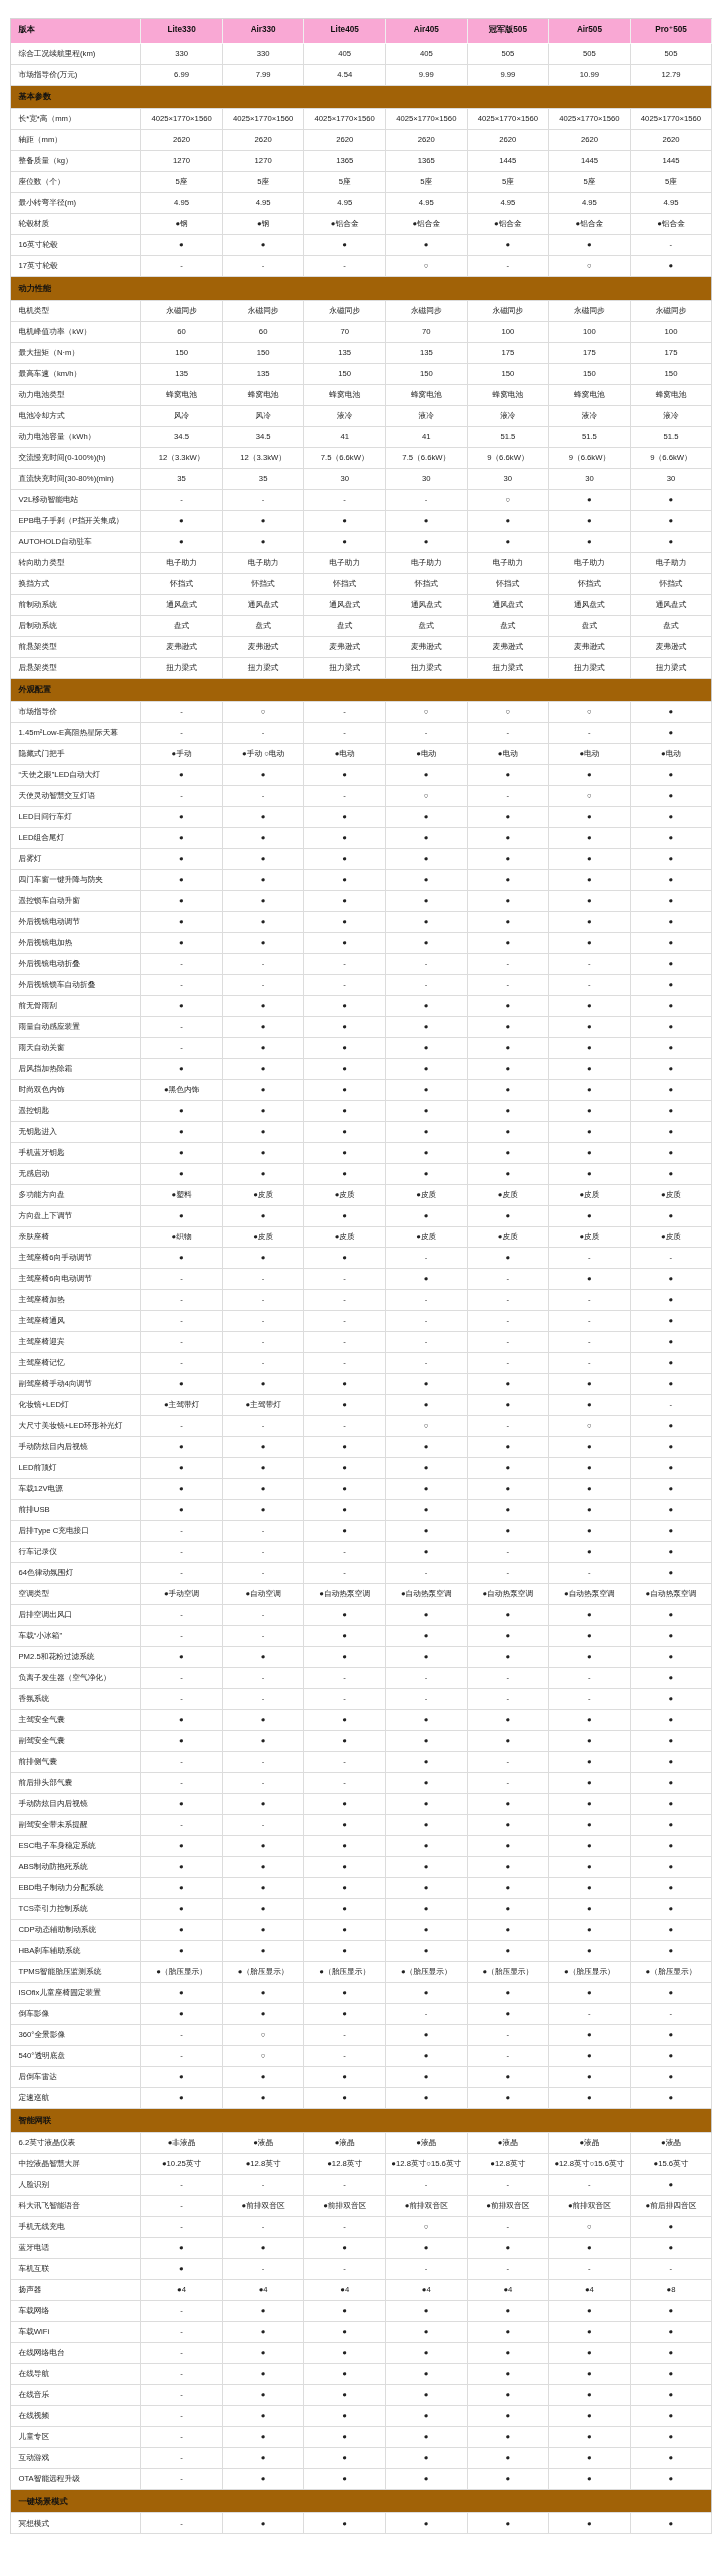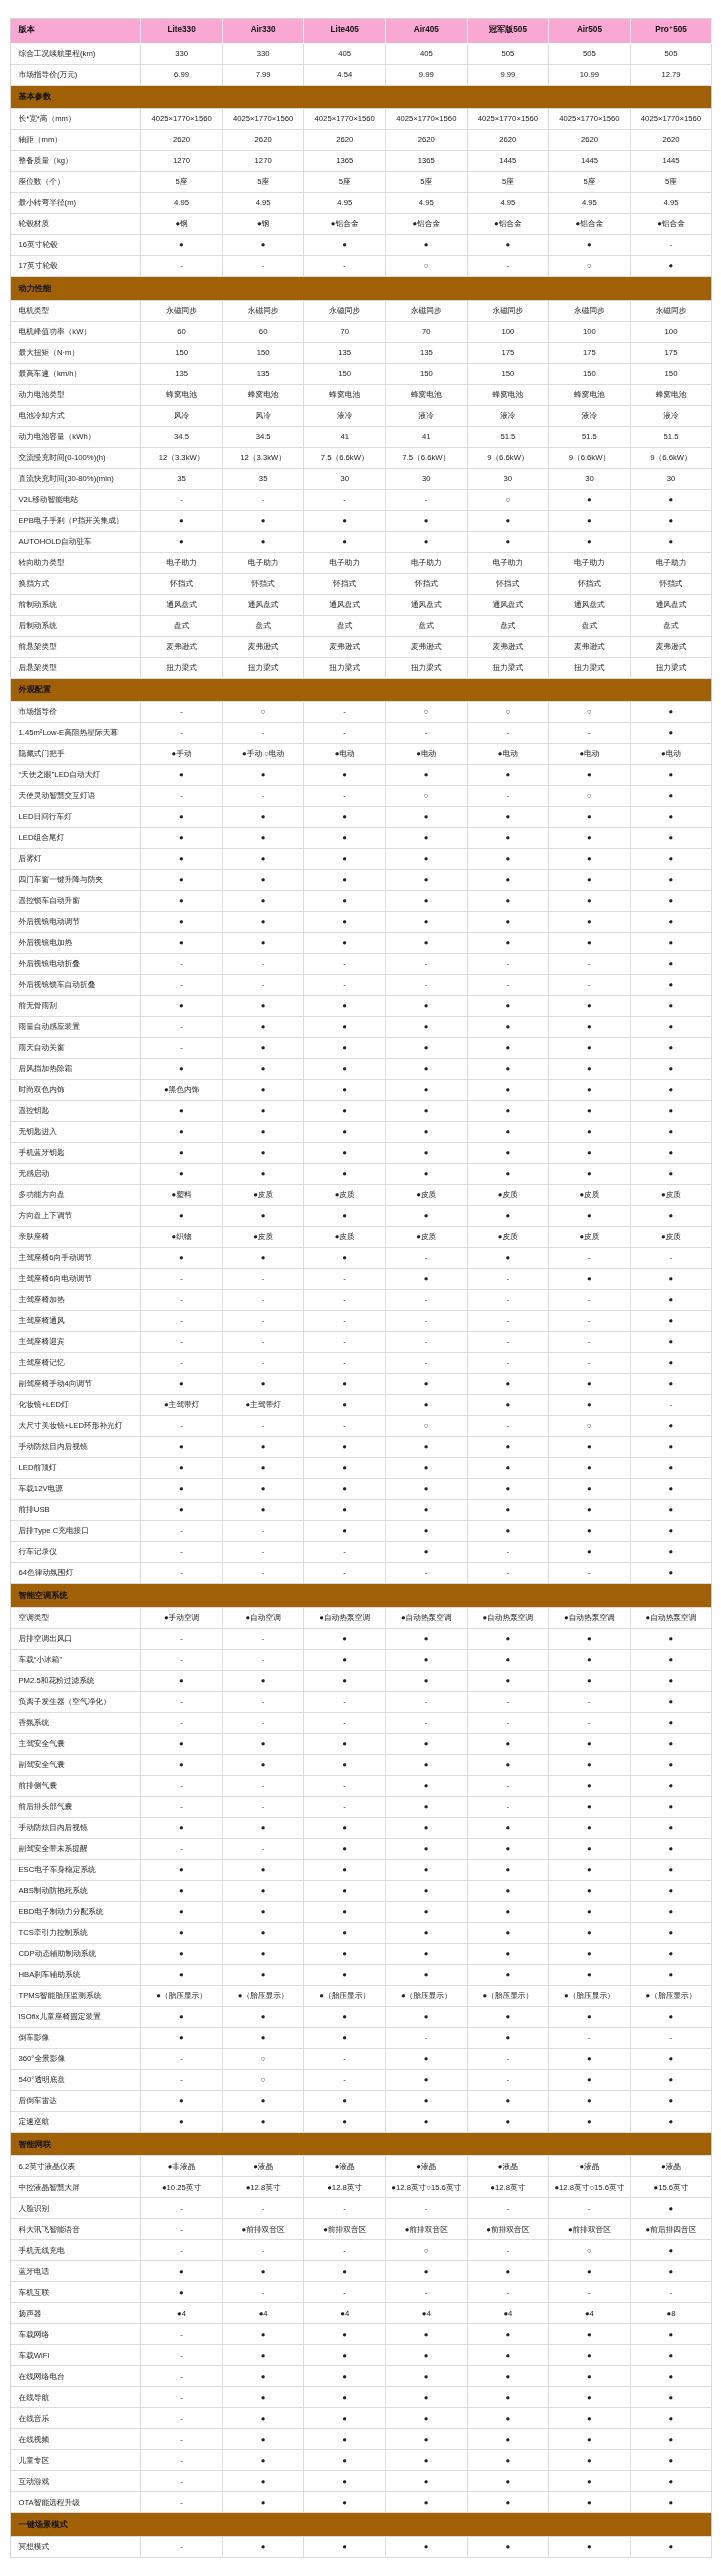--- a/index.html
+++ b/index.html
@@ -763,21 +763,20 @@
       <div class="row">
         <div>64色律动氛围灯</div>
         <div class="sym">-</div>
         <div class="sym">-</div>
         <div class="sym">-</div>
         <div class="sym">-</div>
         <div class="sym">-</div>
         <div class="sym">-</div>
         <div class="sym">●</div>
       </div>
-      <div class="section-bar">智能空调系统</div>
       <div class="row">
         <div>空调类型</div>
         <div>●手动空调</div>
         <div>●自动空调</div>
         <div>●自动热泵空调</div>
         <div>●自动热泵空调</div>
         <div>●自动热泵空调</div>
         <div>●自动热泵空调</div>
         <div>●自动热泵空调</div>
       </div>

